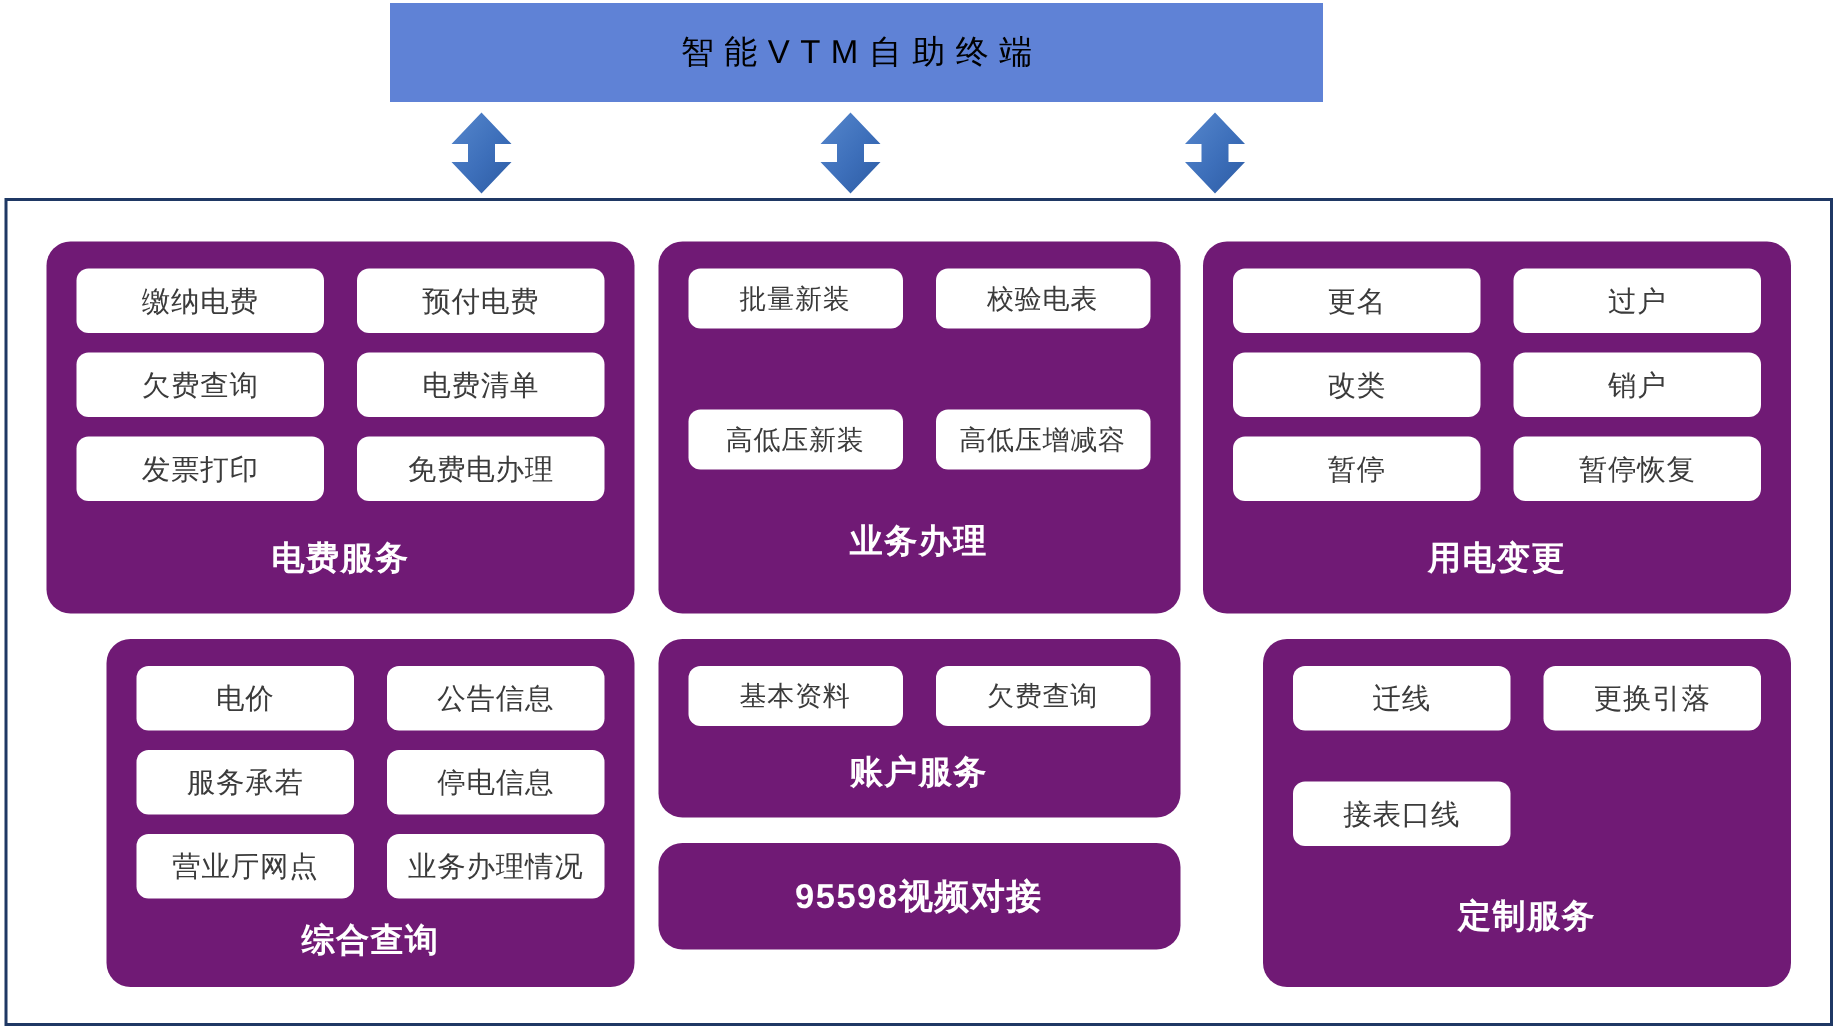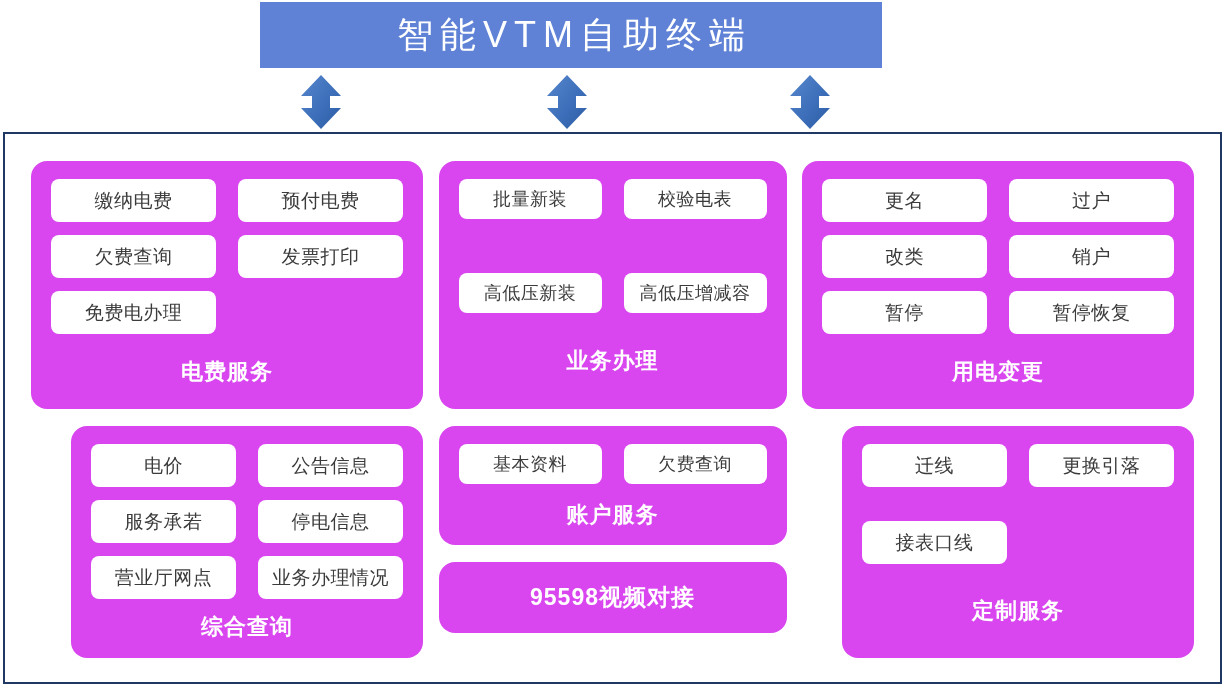--- a/index.html
+++ b/index.html
@@ -22,22 +22,22 @@
     left: 260px;
     top: 2px;
     width: 622px;
     height: 66px;
     background: #5f82d6;
     display: flex;
     align-items: center;
     justify-content: center;
   }
   #header-title {
-    color: #ffffff;
-    font-size: 36px;
+    color: #000000;
+    font-size: 22px;
     font-weight: 400;
     letter-spacing: 7px;
     text-indent: 7px;
     white-space: nowrap;
     line-height: 1;
   }
 
   
   #connector-row {
     position: absolute;
@@ -84,21 +84,21 @@
   .col {
     display: flex;
     flex-direction: column;
   }
   .col-1 { width: 392px; }
   .col-2 { width: 348px; }
   .col-3 { width: 392px; }
 
   
   .card {
-    background: #d946ef;
+    background: #701a75;
     border-radius: 16px;
     box-sizing: border-box;
     display: flex;
     flex-direction: column;
     position: relative;
   }
   .card-top { height: 248px; padding: 18px 20px 0 20px; }
   .card-bottom { height: 248px; padding: 18px 20px 0 20px; margin-left: 40px; }
 
   .card.variant-account { height: 119px; padding: 18px 20px 0 20px; }
@@ -205,20 +205,21 @@
 <div id="terminal-panel">
 
   <div class="panel-row" id="row-top">
 
     <div class="col col-1">
       <div class="card card-top">
         <div class="card-grid grid-dense">
           <div class="pill">缴纳电费</div>
           <div class="pill">预付电费</div>
           <div class="pill">欠费查询</div>
+          <div class="pill">电费清单</div>
           <div class="pill">发票打印</div>
           <div class="pill">免费电办理</div>
         </div>
         <div class="card-title">电费服务</div>
       </div>
     </div>
 
     <div class="col col-2">
       <div class="card card-top">
         <div class="card-grid grid-airy">

